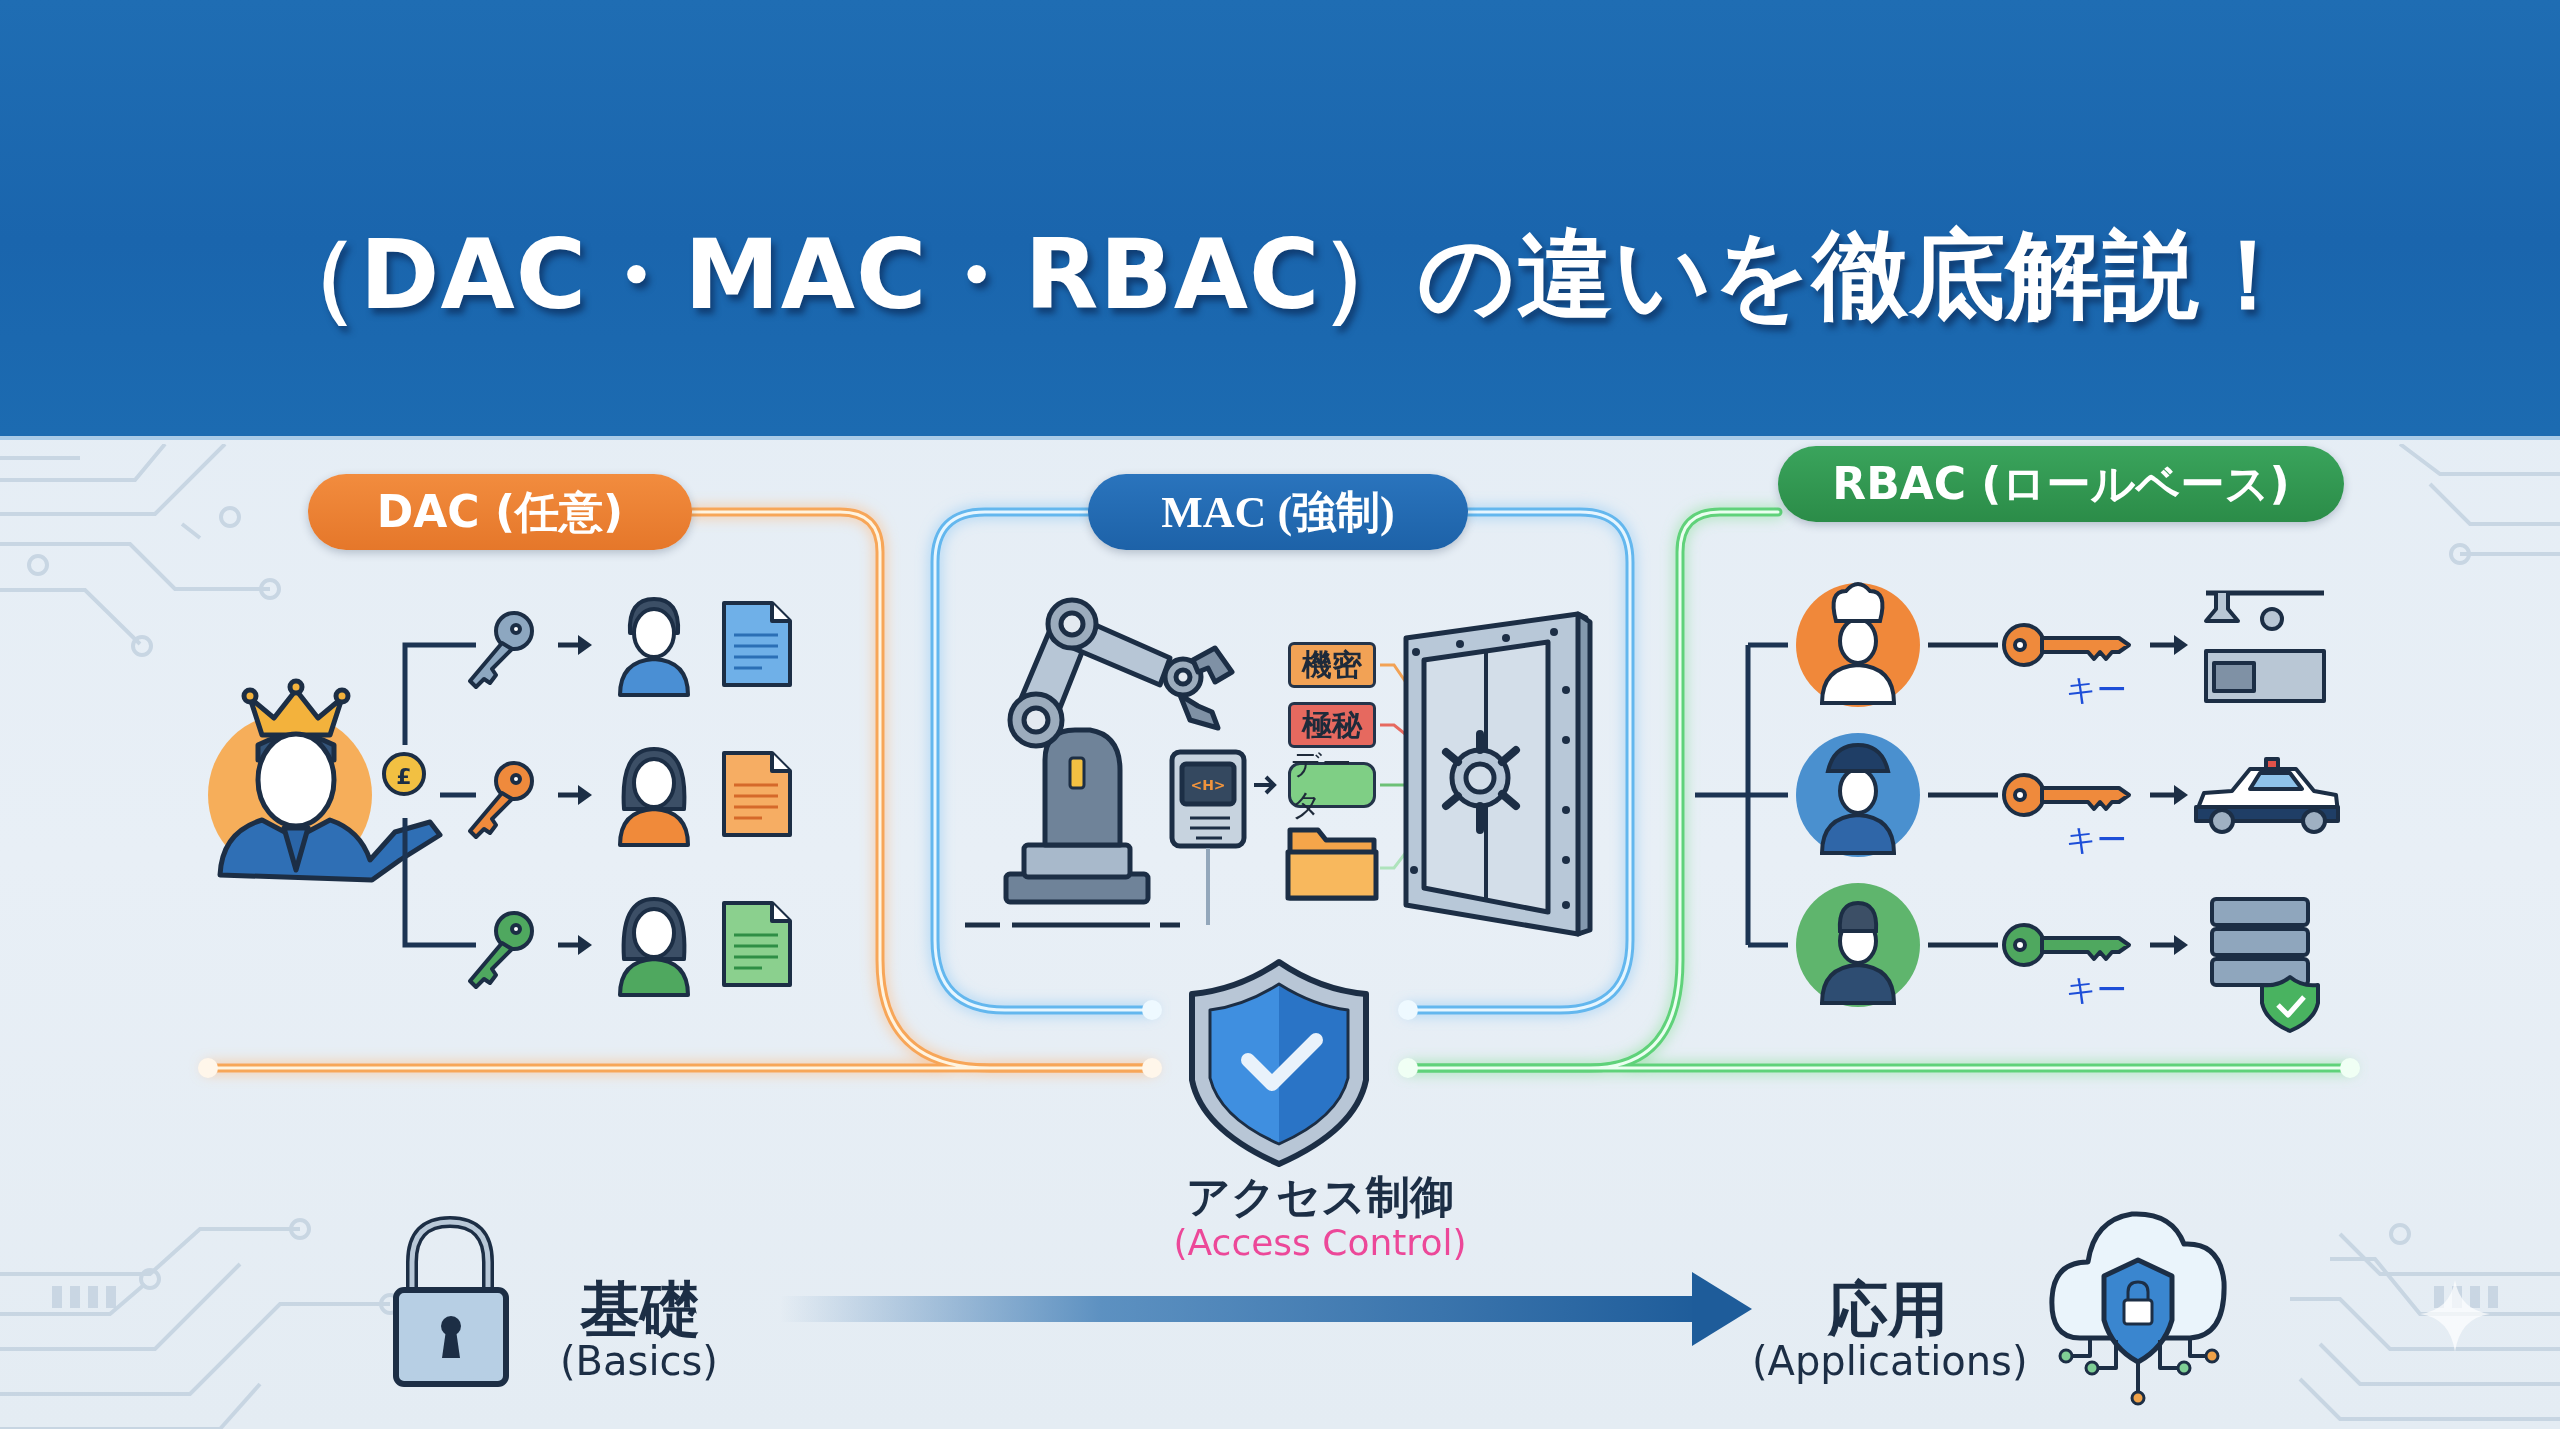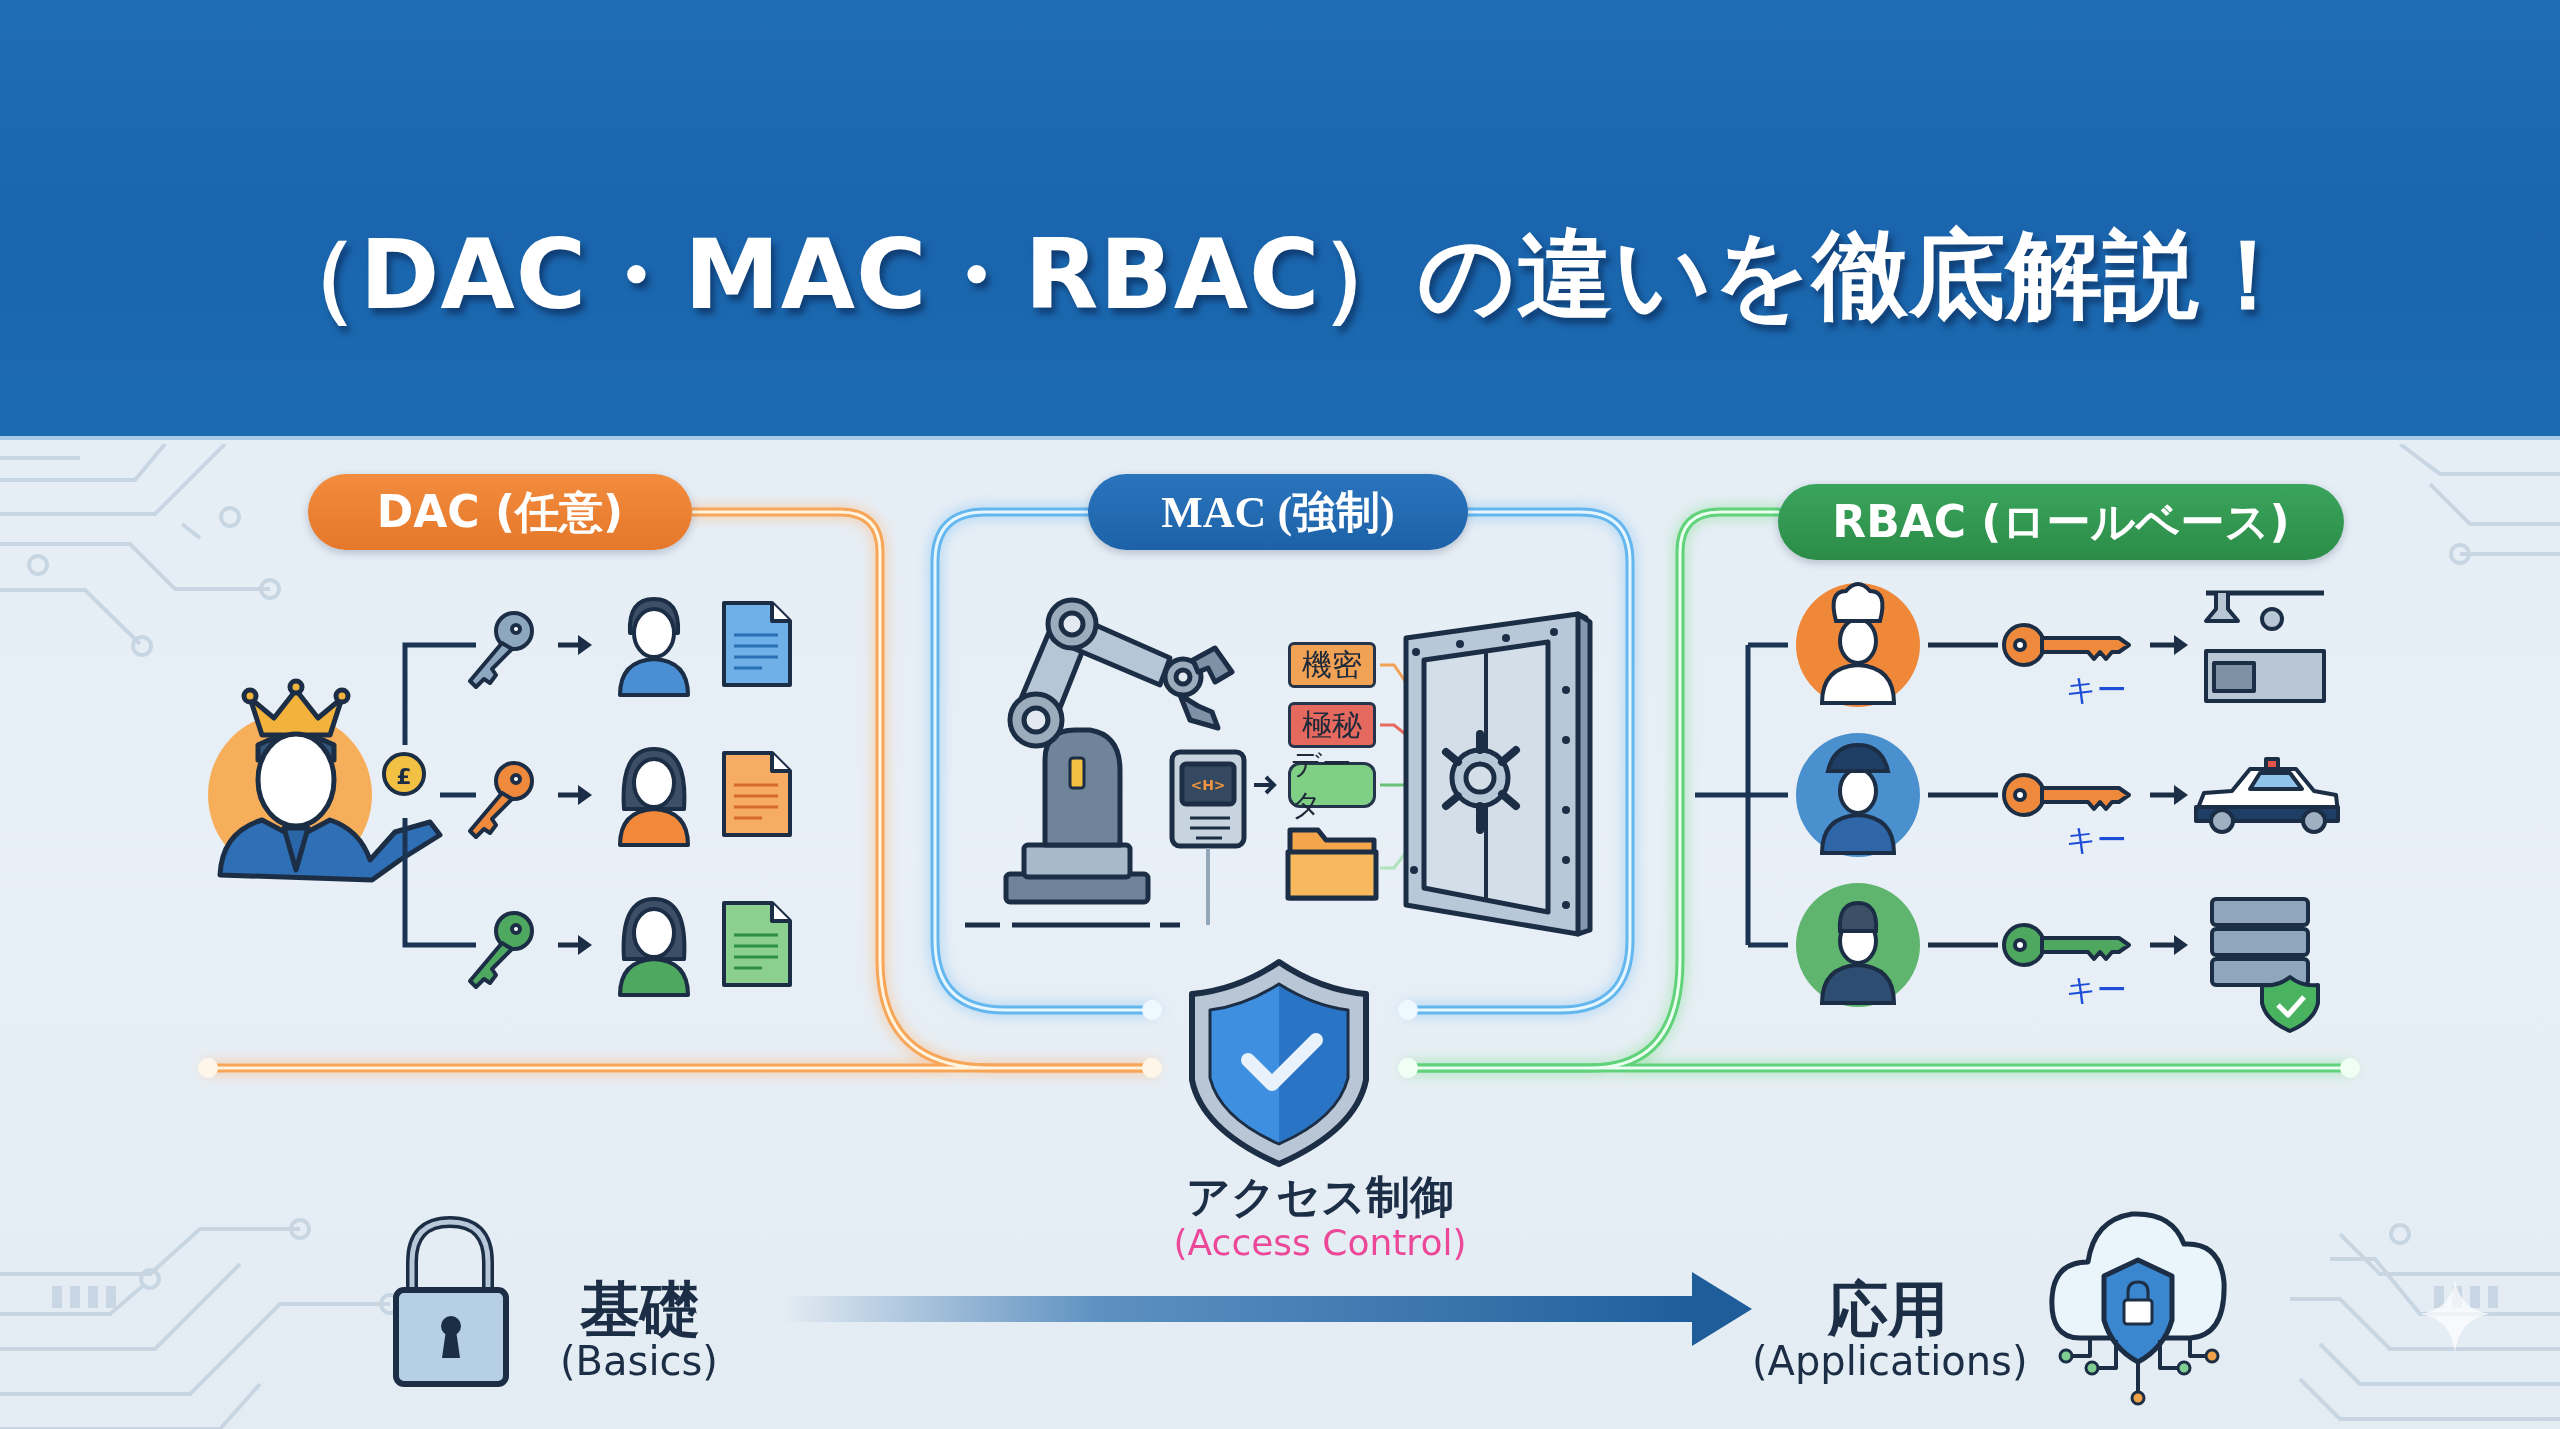--- a/index.html
+++ b/index.html
@@ -28,25 +28,25 @@
   #diagram { position: absolute; left: 0; top: 0; width: 2560px; height: 1429px; }
 
   .pill {
     position: absolute; height: 76px; border-radius: 38px;
     color: #ffffff; font-weight: bold; font-size: 44px;
     display: flex; align-items: center; justify-content: center;
     box-shadow: 0 3px 8px rgba(30, 50, 80, 0.25);
   }
   #pill-dac { left: 308px; top: 474px; width: 384px; background: linear-gradient(180deg, #f28c3e, #e5772a); }
   #pill-mac { left: 1088px; top: 474px; width: 380px; background: linear-gradient(180deg, #2a74bd, #1d62a8); font-family: Liberation Serif, serif; }
-  #pill-rbac { left: 1778px; top: 484px; width: 566px; background: linear-gradient(180deg, #3aa45c, #2b8c48); }
+  #pill-rbac { left: 1778px; top: 446px; width: 566px; background: linear-gradient(180deg, #3aa45c, #2b8c48); }
 
   .tag {
     position: absolute; width: 88px; height: 46px; border: 3px solid #24344a;
-    border-radius: 6px; font-size: 30px; font-weight: normal; color: #1e2a3a;
+    border-radius: 6px; font-size: 30px; font-weight: bold; color: #1e2a3a;
     display: flex; align-items: center; justify-content: center;
   }
   #tag-confidential { left: 1288px; top: 642px; background: #f2a255; }
   #tag-topsecret { left: 1288px; top: 702px; background: #e6695f; }
   #tag-data { left: 1288px; top: 762px; background: #7fcf85; font-weight: normal; border-radius: 12px; }
 
   .key-label {
     position: absolute; font-size: 30px; font-weight: normal; color: #1d4ed8; margin-left: 16px;
   }
   #key-label-chef { left: 2050px; top: 670px; }

